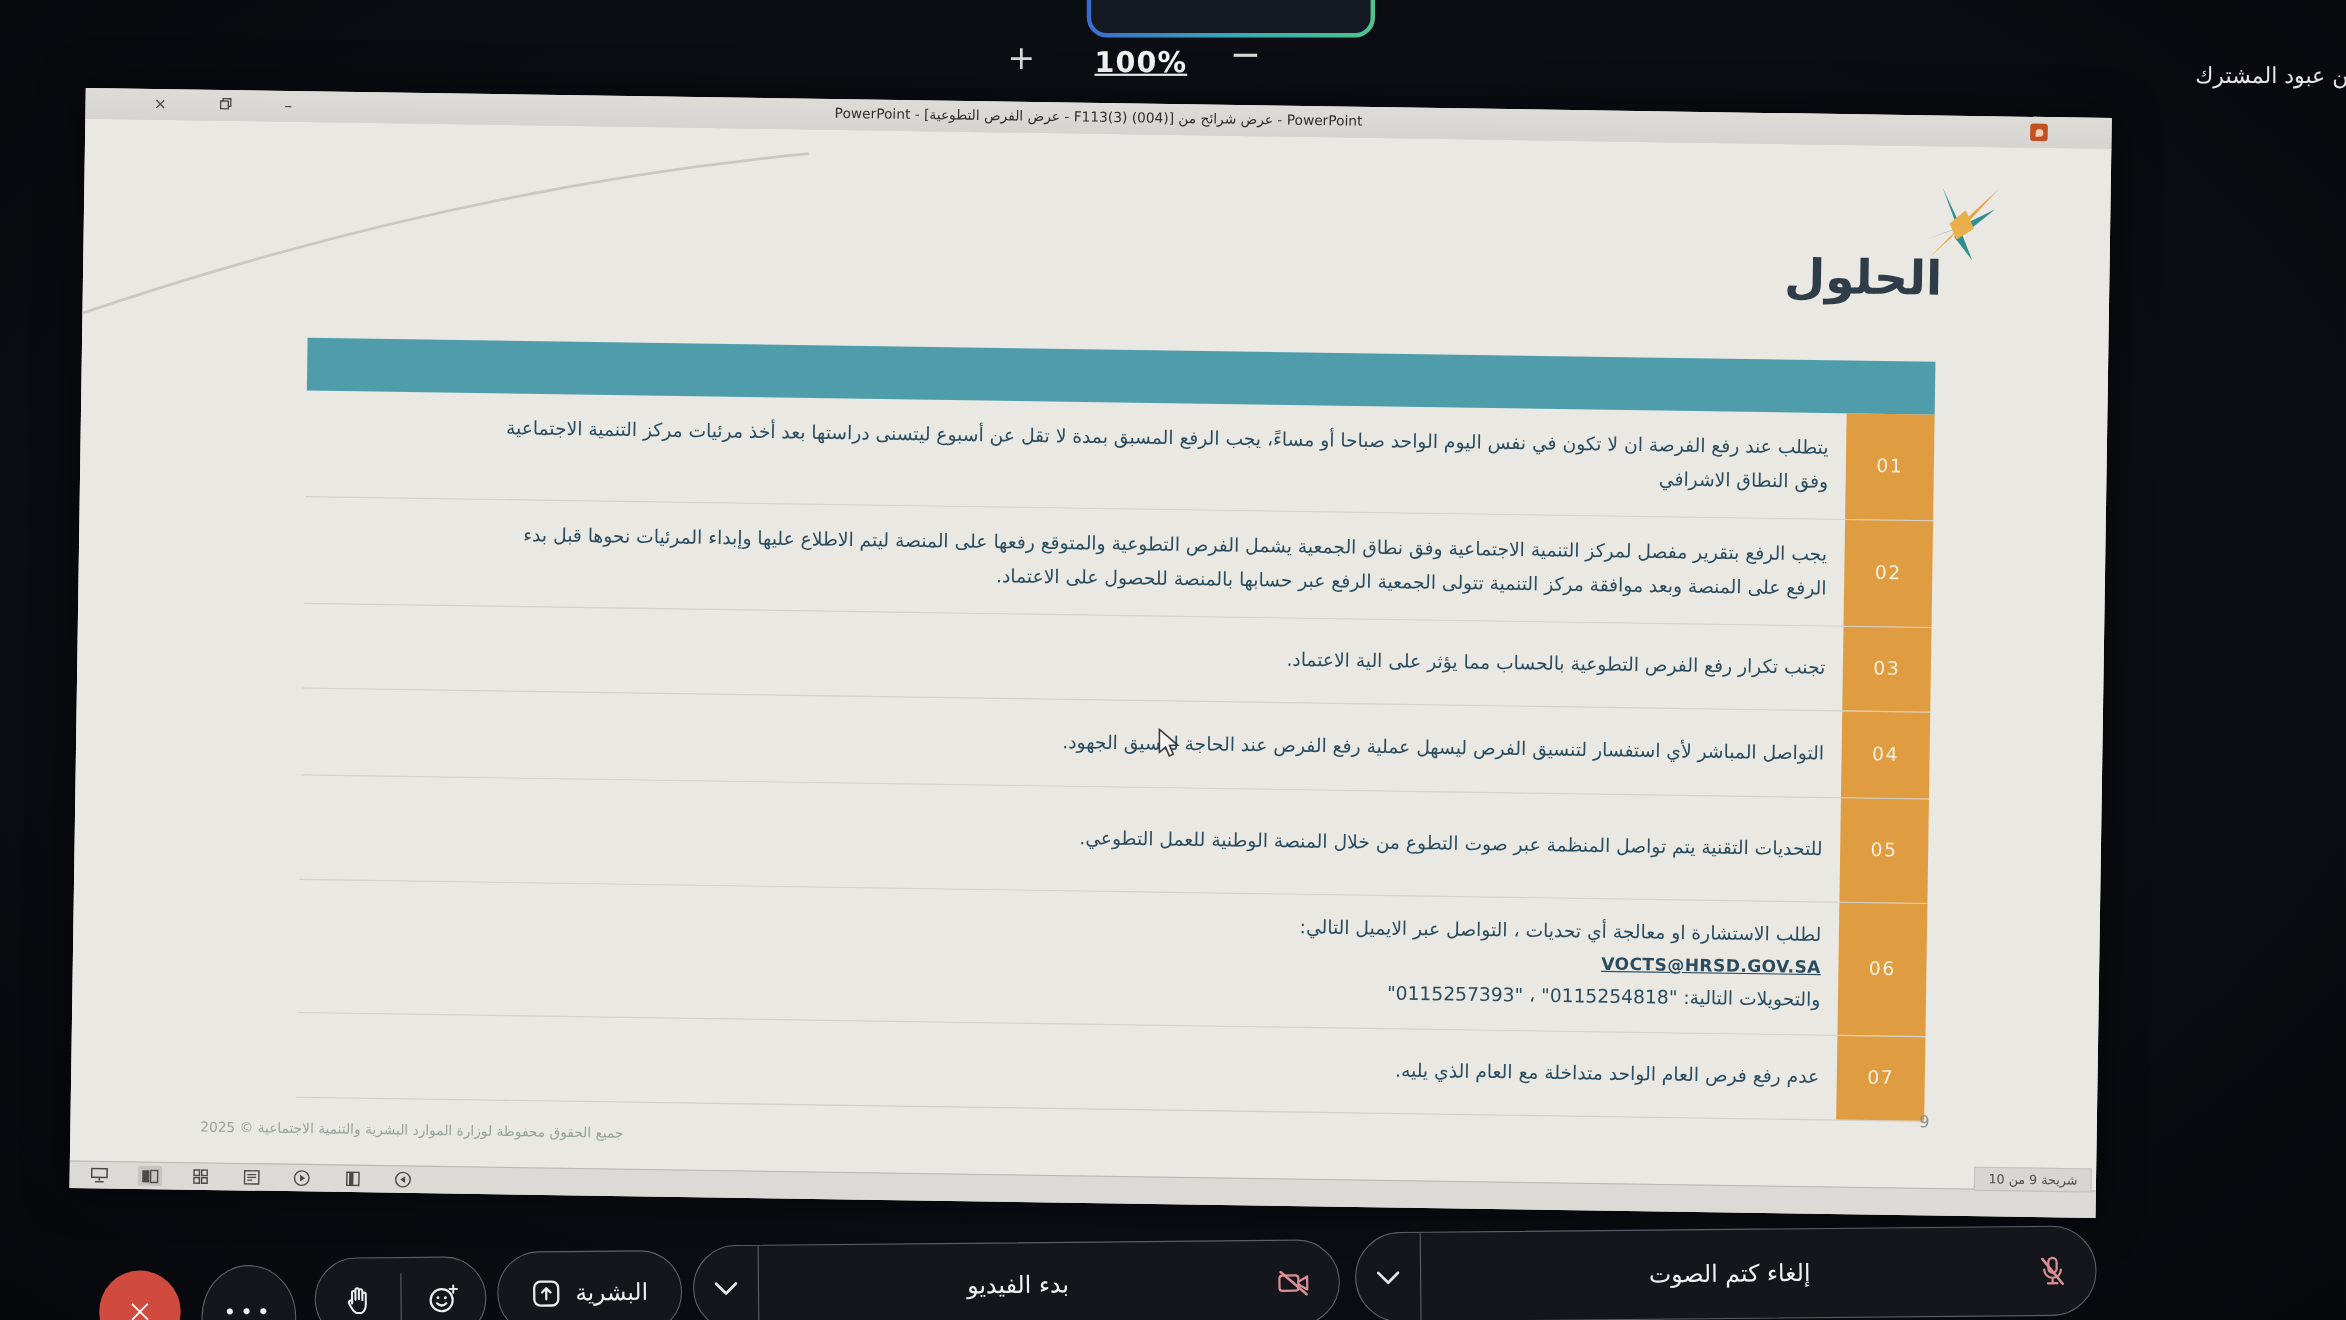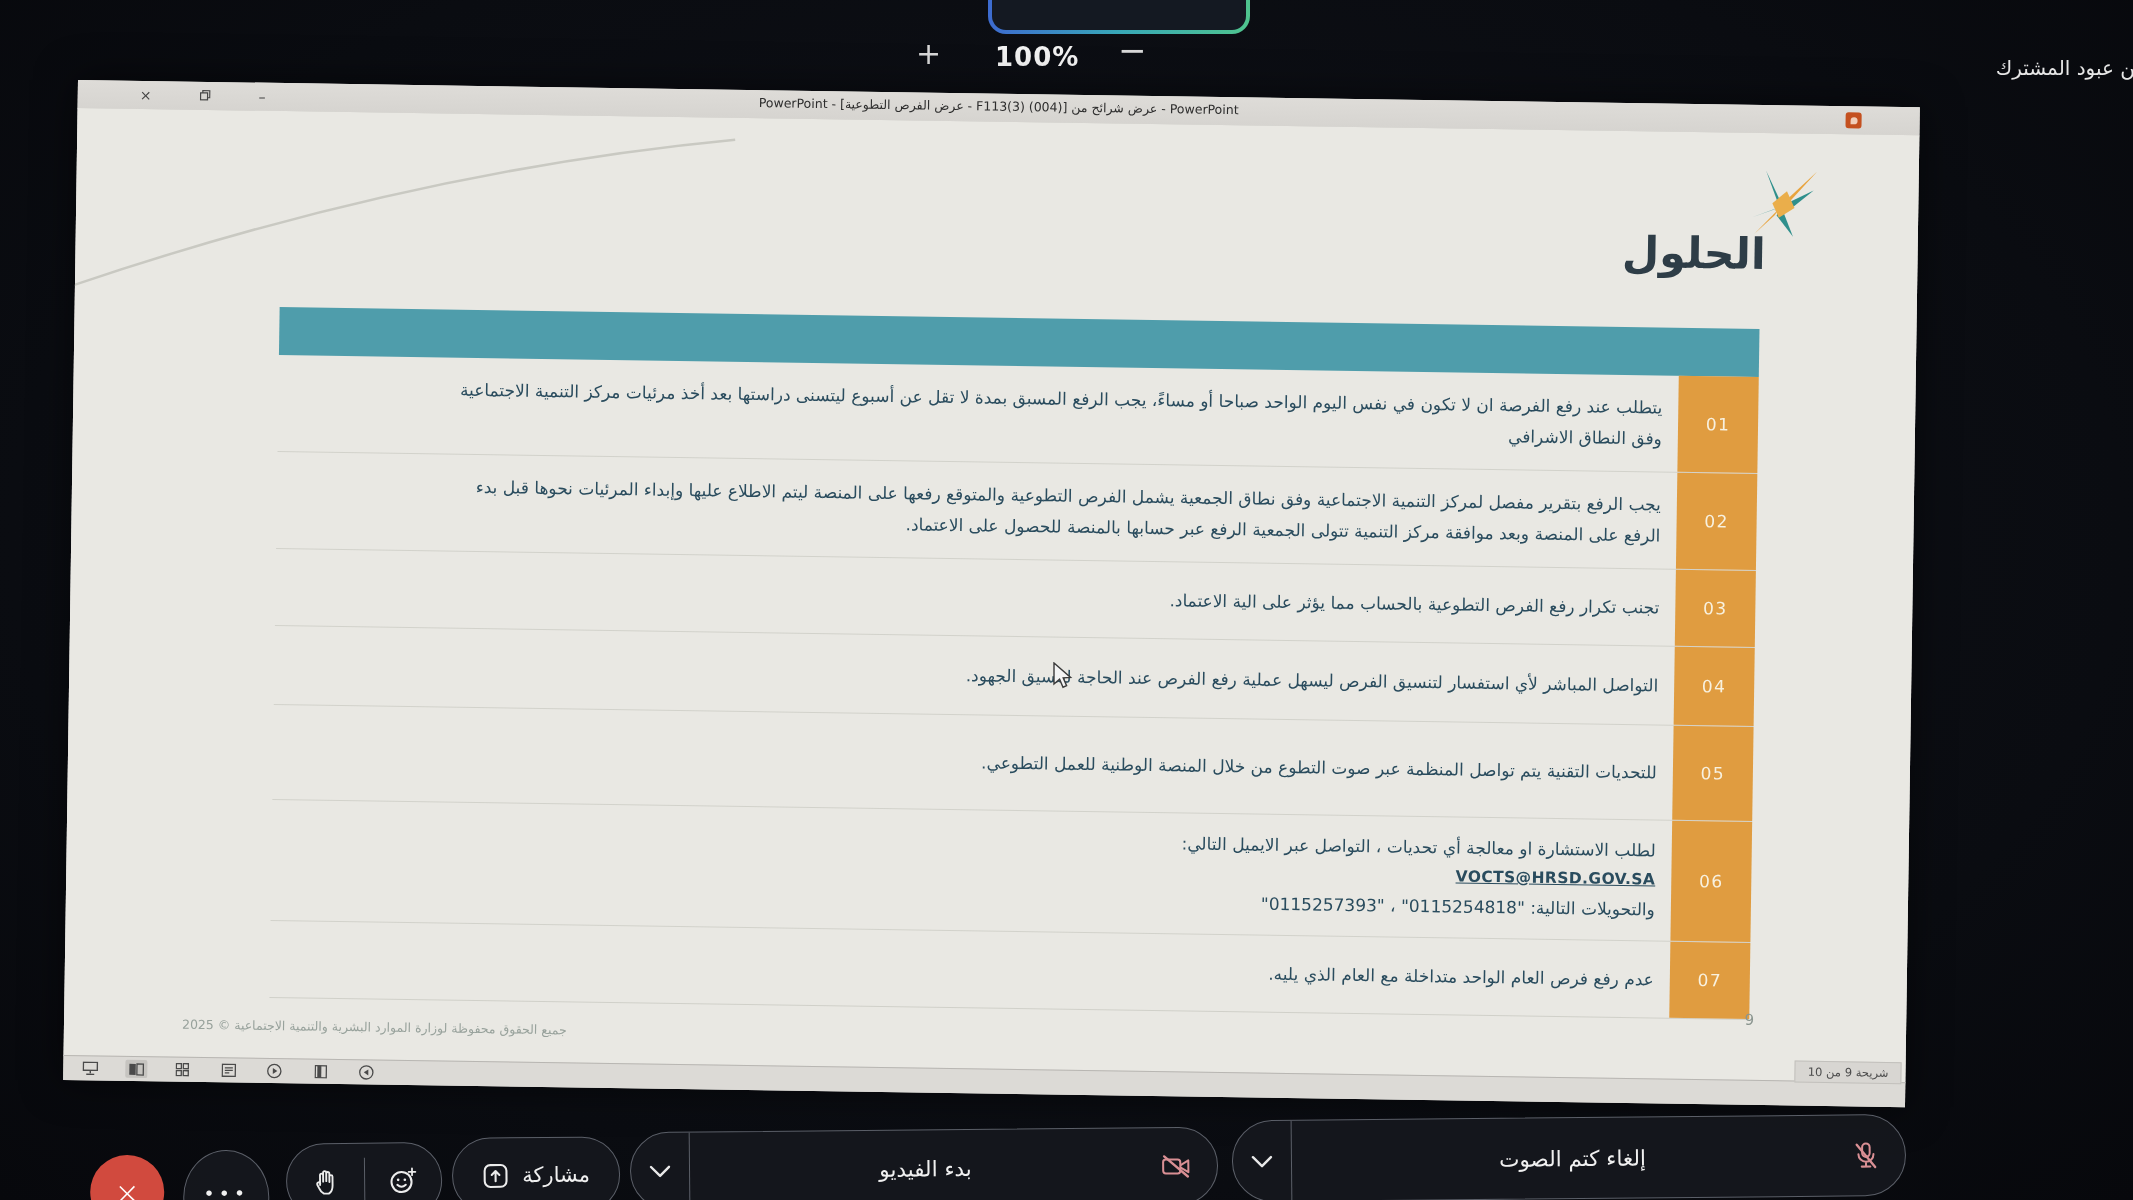--- a/index.html
+++ b/index.html
@@ -6,21 +6,21 @@
   .stage{position:relative;width:2133px;height:1200px;overflow:hidden;
          background:radial-gradient(ellipse at 50% 45%, #101219 0%, #0a0c11 70%, #07080c 100%);
          font-family:"DejaVu Sans",sans-serif;}
 
   
   .video-thumb{position:absolute;left:988px;top:-18px;width:254px;height:44px;border-radius:18px;
                padding:4px;background:linear-gradient(90deg,#3d6bd0,#38a8b8,#4fc48e);}
   .video-thumb-inner{width:100%;height:100%;border-radius:14px;background:#141922;}
   .zoomctl{position:absolute;color:#d8d8d8;cursor:default;}
   .zoom-in{left:916px;top:36px;font-size:30px;font-weight:400;}
-  .zoom-level{left:995px;top:42px;font-size:26px;font-weight:700;color:#f2f2f2;letter-spacing:1px;}
+  .zoom-level{left:995px;top:42px;font-size:26px;font-weight:700;color:#f2f2f2;letter-spacing:1px;text-decoration:underline;}
   .zoom-out{left:1118px;top:30px;font-size:34px;}
   .participant{position:absolute;right:-8px;top:56px;font-size:20px;color:#e6e6e6;direction:rtl;white-space:nowrap;}
 
   
   .ppt{position:absolute;left:78px;top:80px;width:1842px;height:1000px;background:#e9e8e3;
        transform:rotate(0.85deg);transform-origin:0 0;box-shadow:0 0 40px rgba(0,0,0,.55);}
   .titlebar{position:relative;height:28px;background:linear-gradient(#dedcd8,#d6d4d0);
             border-bottom:1px solid #b6b4b0;color:#333;}
   .winctrls{position:absolute;left:62px;top:0;height:100%;display:flex;align-items:center;gap:48px;color:#444;}
   .winbtn{font-size:14px;line-height:1;cursor:default;}
@@ -247,21 +247,21 @@
           <circle cx="12" cy="14" r="9" fill="none" stroke="#ececec" stroke-width="1.8"></circle>
           <circle cx="9" cy="12" r="1.2" fill="#ececec"></circle>
           <circle cx="15" cy="12" r="1.2" fill="#ececec"></circle>
           <path d="M8.2 16.5 q3.8 3.6 7.6 0" fill="none" stroke="#ececec" stroke-width="1.8" stroke-linecap="round"></path>
           <path d="M21.5 2 V8 M18.5 5 H24.5" stroke="#ececec" stroke-width="1.6" stroke-linecap="round"></path>
         </svg>
       </div>
     </div>
 
     <div class="pill share">
-      <span>مشاركة</span>
+      <span>البشرية</span>
       <svg width="27" height="27" viewBox="0 0 26 26">
         <rect x="2.5" y="2.5" width="21" height="21" rx="5.5" fill="none" stroke="#ececec" stroke-width="2"></rect>
         <path d="M13 18 V9 M9.3 12 L13 8.3 L16.7 12" fill="none" stroke="#ececec" stroke-width="2" stroke-linecap="round" stroke-linejoin="round"></path>
       </svg>
     </div>
 
     <div class="pill vidpill">
       <div class="chevcell">
         <svg width="22" height="13" viewBox="0 0 22 13">
           <polyline points="2,2 11,11 20,2" fill="none" stroke="#e8e8e8" stroke-width="2.4" stroke-linecap="round" stroke-linejoin="round"></polyline>

